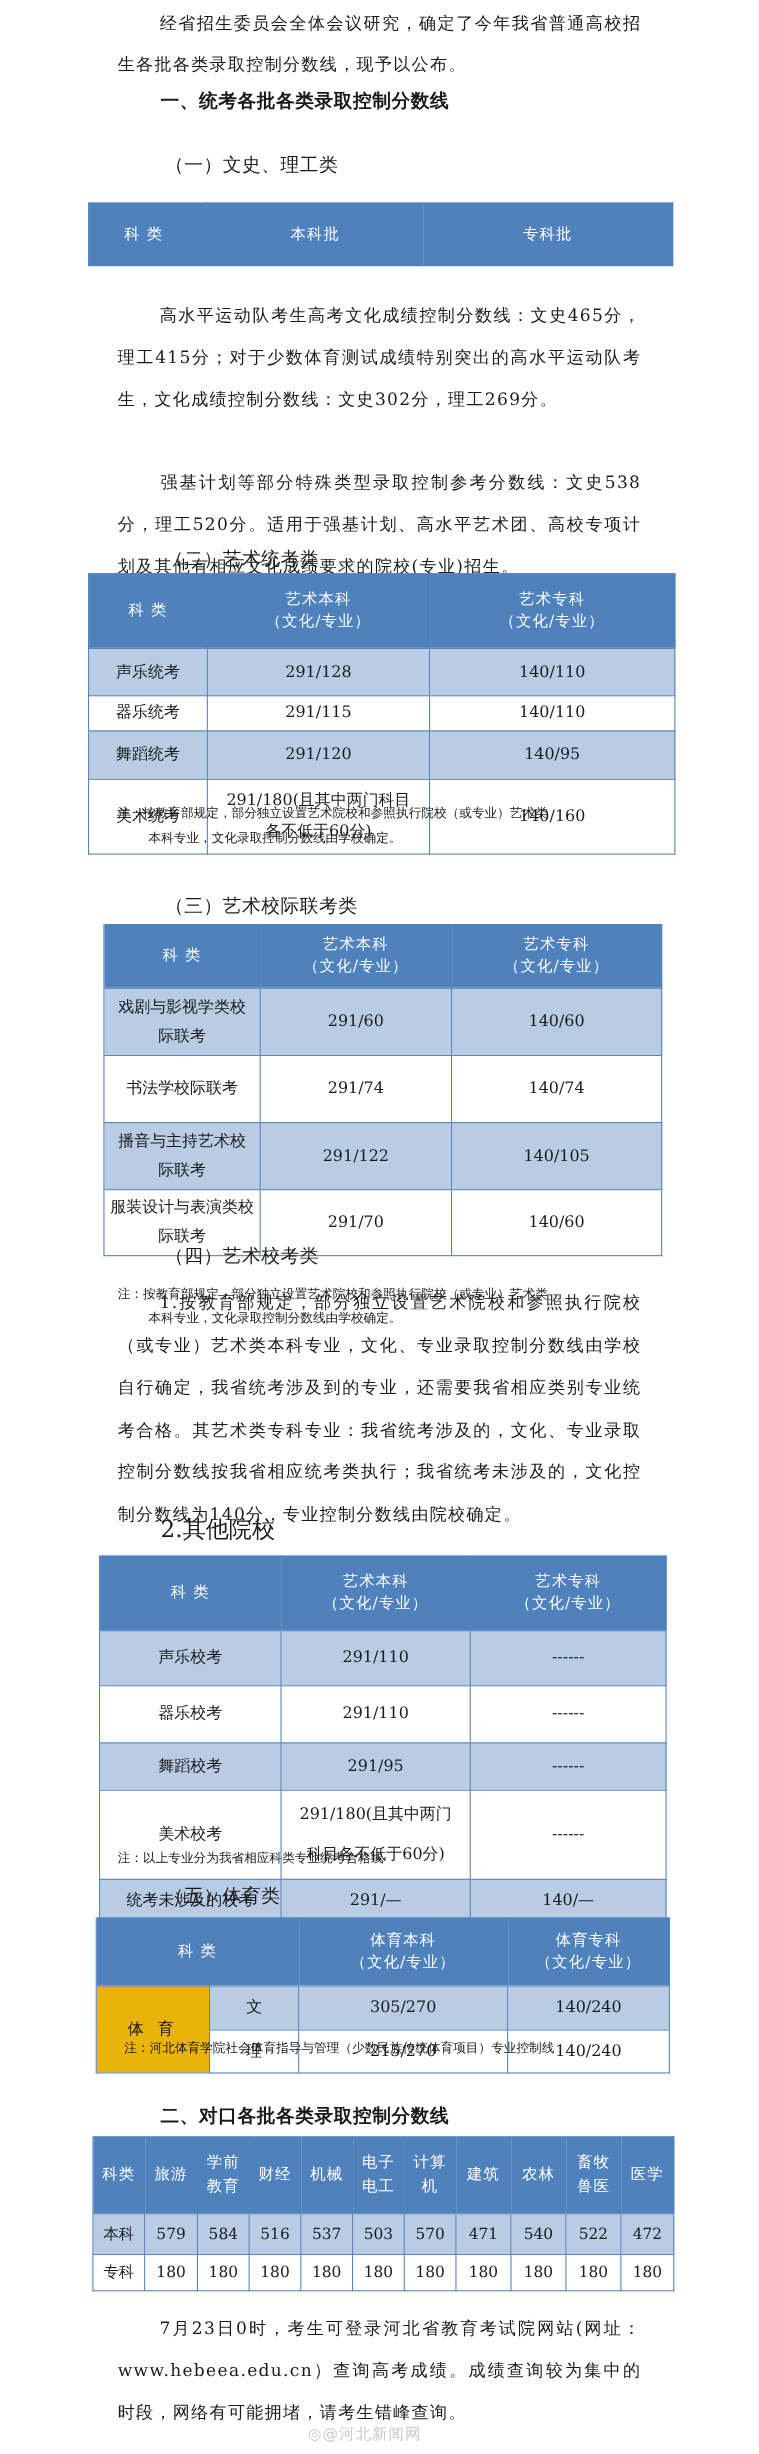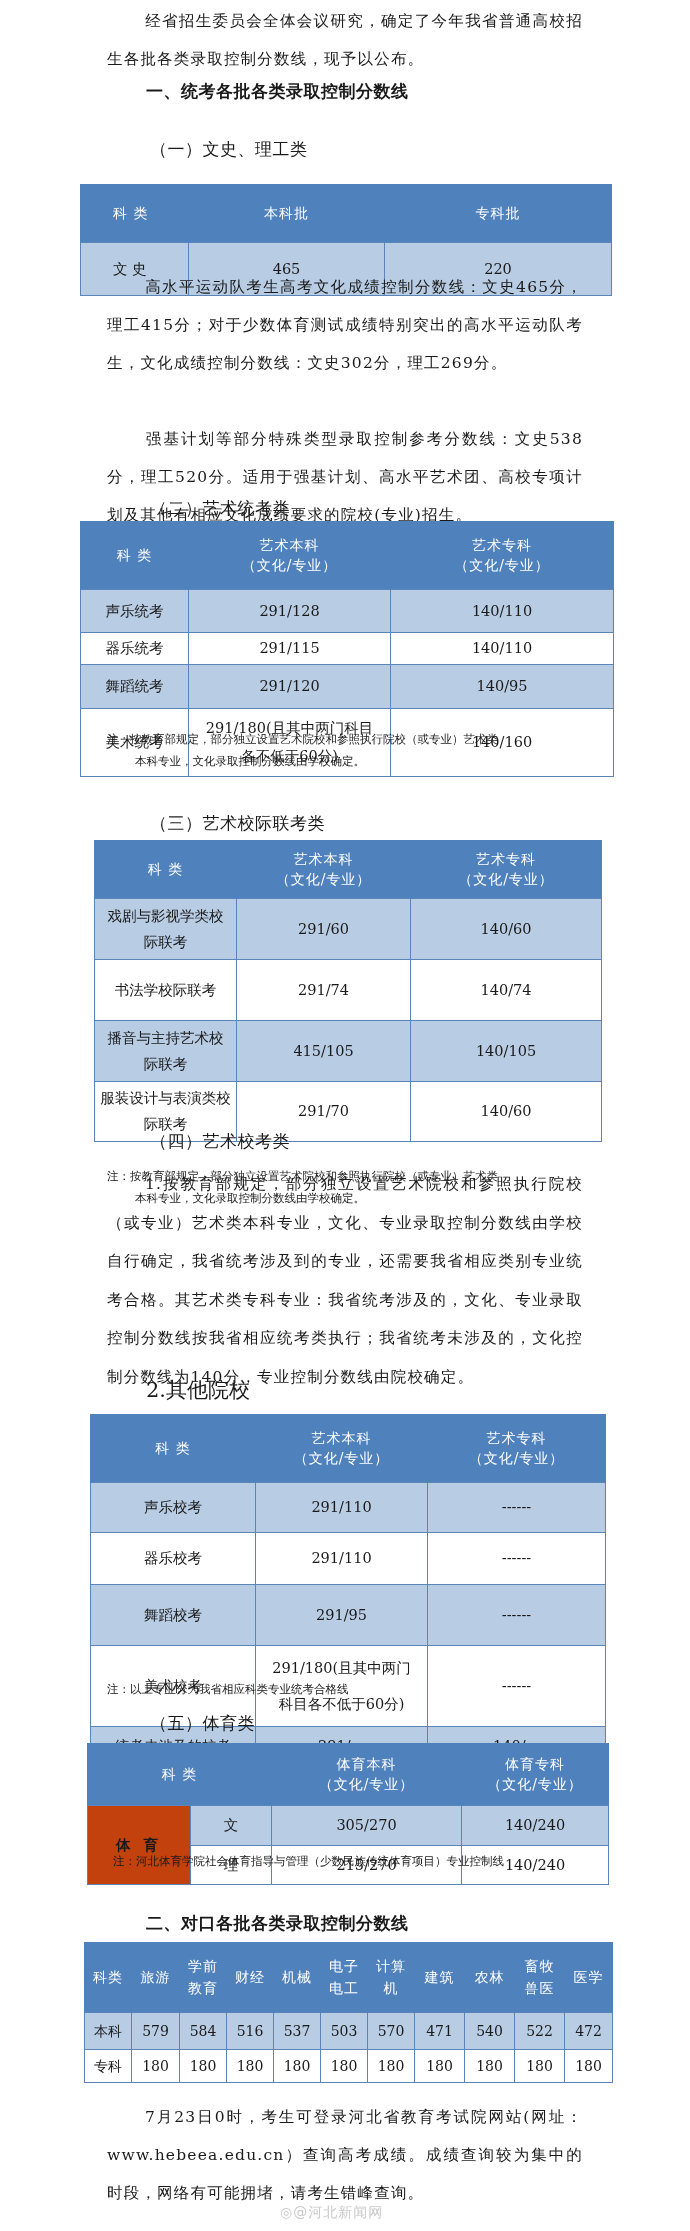--- a/index.html
+++ b/index.html
@@ -26,25 +26,20 @@
 <div class="h1" style="top:80px;">一、统考各批各类录取控制分数线</div>
 <div class="h2" style="top:138px;">（一）文史、理工类</div>
 
 <table style="left:80px; top:184px; width:532px;">
   <tbody>
       <tr style="height:58px;">
     <th style="width:108px; text-align:left; padding-left:32px;">科  类</th>
     <th style="width:196px;">本科批</th>
     <th>专科批</th>
   </tr>
-  <tr class="odd" style="height:53px;">
-    <td style="text-align:left; padding-left:32px;">文 史</td>
-    <td>465</td>
-    <td>220</td>
-  </tr>
 </tbody>
   </table>
 
 <div class="para" style="top:268px;"><span class="indent"></span><span>高水平运动队考生高考文化成绩控制分数线：文史465分，理工415分；对于少数体育测试成绩特别突出的高水平运动队考生，文化成绩控制分数线：文史302分，理工269分。</span></div>
 <div class="para" style="top:420px;"><span class="indent"></span><span>强基计划等部分特殊类型录取控制参考分数线：文史538分，理工520分。适用于强基计划、高水平艺术团、高校专项计划及其他有相应文化成绩要求的院校(专业)招生。</span></div>
 
 <div class="h2" style="top:497px;">（二）艺术统考类</div>
 
 <table style="left:80px; top:521px; width:534px;">
   <tbody>
@@ -92,21 +87,21 @@
     <td>291/60</td>
     <td>140/60</td>
   </tr>
   <tr class="even" style="height:61px;">
     <td>书法学校际联考</td>
     <td>291/74</td>
     <td>140/74</td>
   </tr>
   <tr class="odd" style="height:61px;">
     <td style="padding:0 10px; line-height:26px;">播音与主持艺术校际联考</td>
-    <td>415/105</td>
+    <td>291/122</td>
     <td>140/105</td>
   </tr>
   <tr class="even" style="height:60px;">
     <td style="padding:0 4px; line-height:26px;">服装设计与表演类校际联考</td>
     <td>291/70</td>
     <td>140/60</td>
   </tr>
 </tbody>
   </table>
 
@@ -126,21 +121,21 @@
   <tr class="odd" style="height:50px;">
     <td>声乐校考</td>
     <td>291/110</td>
     <td>------</td>
   </tr>
   <tr class="even" style="height:52px;">
     <td>器乐校考</td>
     <td>291/110</td>
     <td>------</td>
   </tr>
-  <tr class="odd" style="height:61px;">
+  <tr class="odd" style="height:43px;">
     <td>舞蹈校考</td>
     <td>291/95</td>
     <td>------</td>
   </tr>
   <tr class="even" style="height:78px;">
     <td>美术校考</td>
     <td style="padding:4px 10px; line-height:36px;">291/180(且其中两门科目各不低于60分)</td>
     <td>------</td>
   </tr>
   <tr class="odd" style="height:40px;">
@@ -156,21 +151,21 @@
 <div class="h2" style="top:1712px;">（五）体育类</div>
 
 <table style="left:87px; top:1743px; width:522px;">
   <tbody>
       <tr style="height:62px;">
     <th colspan="2" style="width:184px;">科  类</th>
     <th style="width:190px;"><span>体育本科</span><br><span>（文化/专业）</span></th>
     <th><span>体育专科</span><br><span>（文化/专业）</span></th>
   </tr>
   <tr class="odd" style="height:40px;">
-    <td rowspan="2" style="width:103px; background:#c2410c; letter-spacing:4px;font-weight:bold;">体 育</td>
+    <td rowspan="2" style="width:103px; background:#eab308; letter-spacing:4px;">体 育</td>
     <td style="width:81px;">文</td>
     <td>305/270</td>
     <td>140/240</td>
   </tr>
   <tr class="even" style="height:39px;">
     <td>理</td>
     <td>215/270</td>
     <td>140/240</td>
   </tr>
 </tbody>

